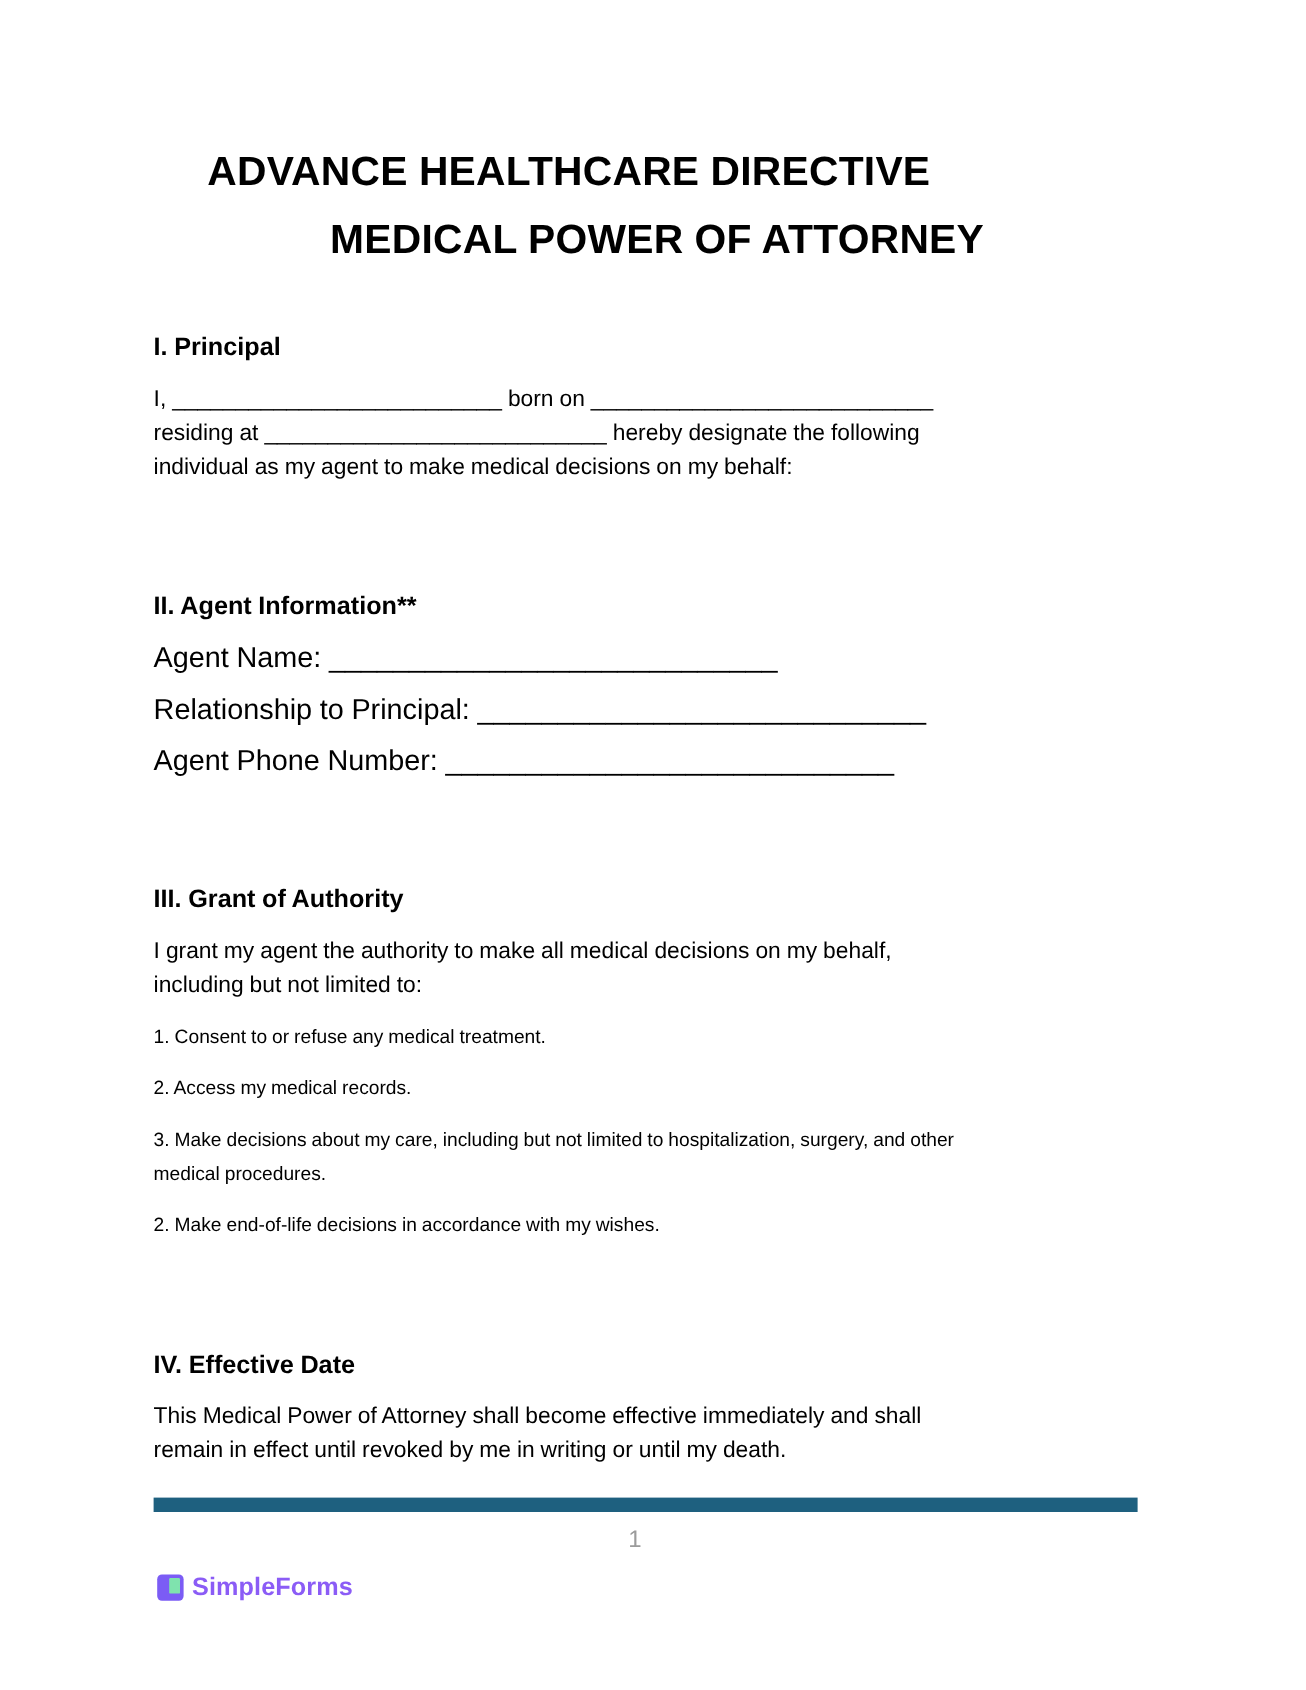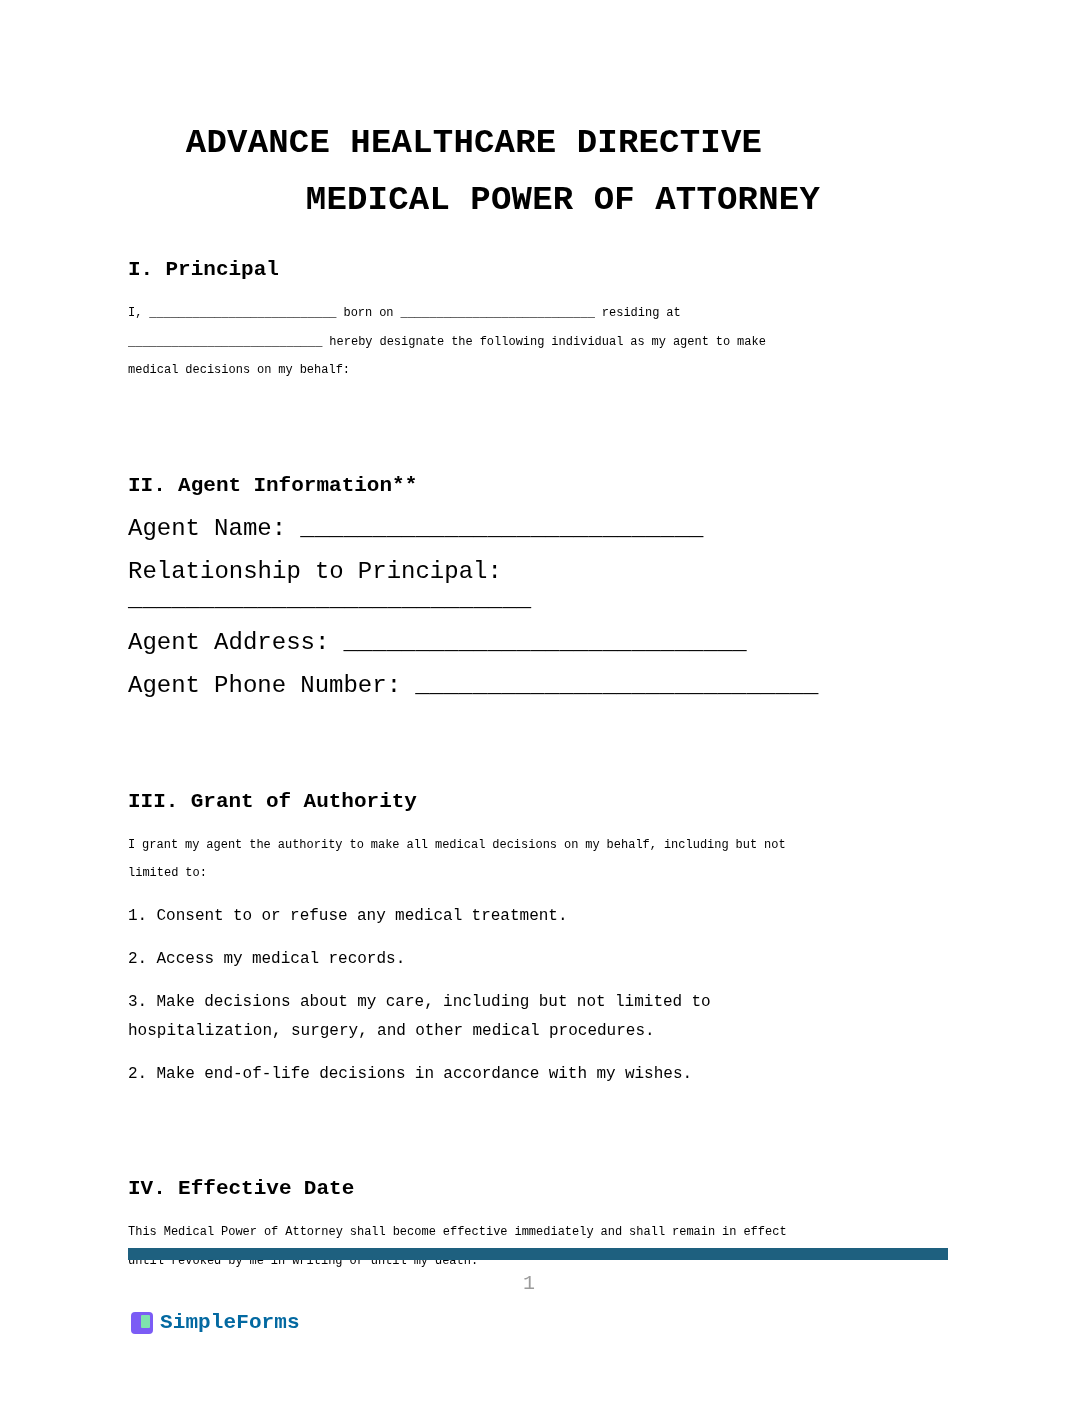--- a/index.html
+++ b/index.html
@@ -14,45 +14,44 @@
     font-family:"Liberation Sans", sans-serif;
     color:#000;
     width:1088px;
   }
   .page{
     position:relative;
     width:948px;
     height:1408px;
     background:#ffffff;
     overflow:hidden;
-    font-family:Liberation Mono, monospace;
   }
   .content{
     padding:0 128px;
     word-spacing:-0.3px;
   }
   .doc-title{
     font-size:34px;
     font-weight:bold;
     line-height:38px;
     text-align:center;
     letter-spacing:0.2px;
   }
   .doc-title.t1{margin-top:124px;}
   .doc-title.t2{margin-top:19px;text-align:right;}
   .sec{margin-top:88px;}
-  .sec.first{margin-top:38px;}
+  .sec.first{margin-top:58px;}
   .sec h2{
     font-size:21px;
     font-weight:bold;
     line-height:26px;
   }
   .para{
     margin-top:16px;
-    font-size:12px;
+    font-size:19px;
     line-height:28.5px;
   }
   .field{
     margin-top:14.5px;
     font-size:24px;
     line-height:28.5px;
   }
   .field.f1{margin-top:16px;}
   .item{
     margin-top:14.5px;
@@ -97,21 +96,21 @@
     top:3px;
     right:3px;
     width:9px;
     height:13px;
     background:var(--icon-accent);
     border-radius:1px;
   }
   .brand-name{
     font-size:21px;
     font-weight:bold;
-    color:#0369a1;
+    color:#8b5cf6;
     letter-spacing:0.1px;
   }
 </style>
 </head>
 <body>
 
 <div class="page">
   <div class="content">
 
     <h1 class="doc-title t1">ADVANCE HEALTHCARE DIRECTIVE</h1>
@@ -119,21 +118,20 @@
 
     <section class="sec first">
       <h2>I. Principal</h2>
       <p class="para">I, __________________________ born on ___________________________ residing at ___________________________ hereby designate the following individual as my agent to make medical decisions on my behalf:</p>
     </section>
 
     <section class="sec">
       <h2>II. Agent Information**</h2>
       <p class="field f1">Agent Name: ____________________________</p>
       <p class="field">Relationship to Principal: ____________________________</p>
-      <p class="field">Agent Address: ____________________________</p>
       <p class="field">Agent Phone Number: ____________________________</p>
     </section>
 
     <section class="sec">
       <h2>III. Grant of Authority</h2>
       <p class="para">I grant my agent the authority to make all medical decisions on my behalf, including but not limited to:</p>
       <p class="item">1. Consent to or refuse any medical treatment.</p>
       <p class="item">2. Access my medical records.</p>
       <p class="item">3. Make decisions about my care, including but not limited to hospitalization, surgery, and other medical procedures.</p>
       <p class="item">2. Make end-of-life decisions in accordance with my wishes.</p>

